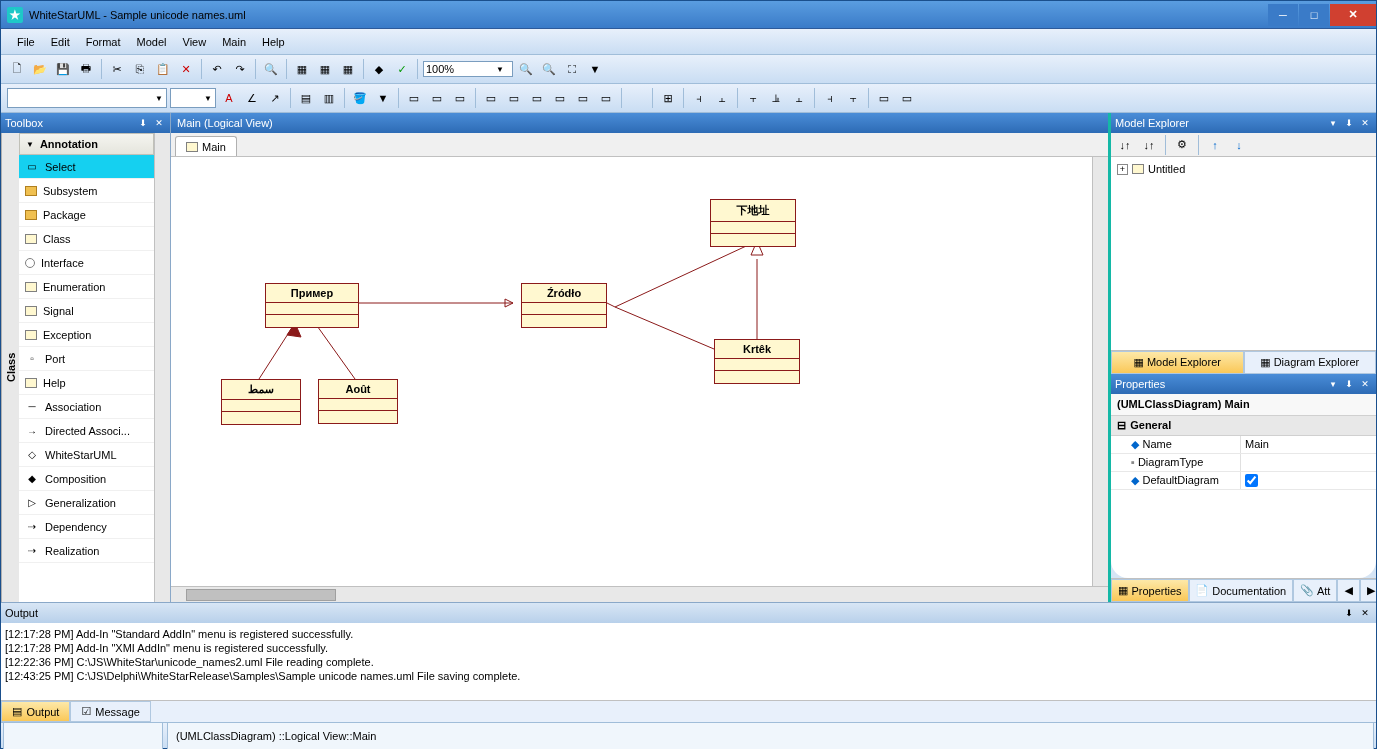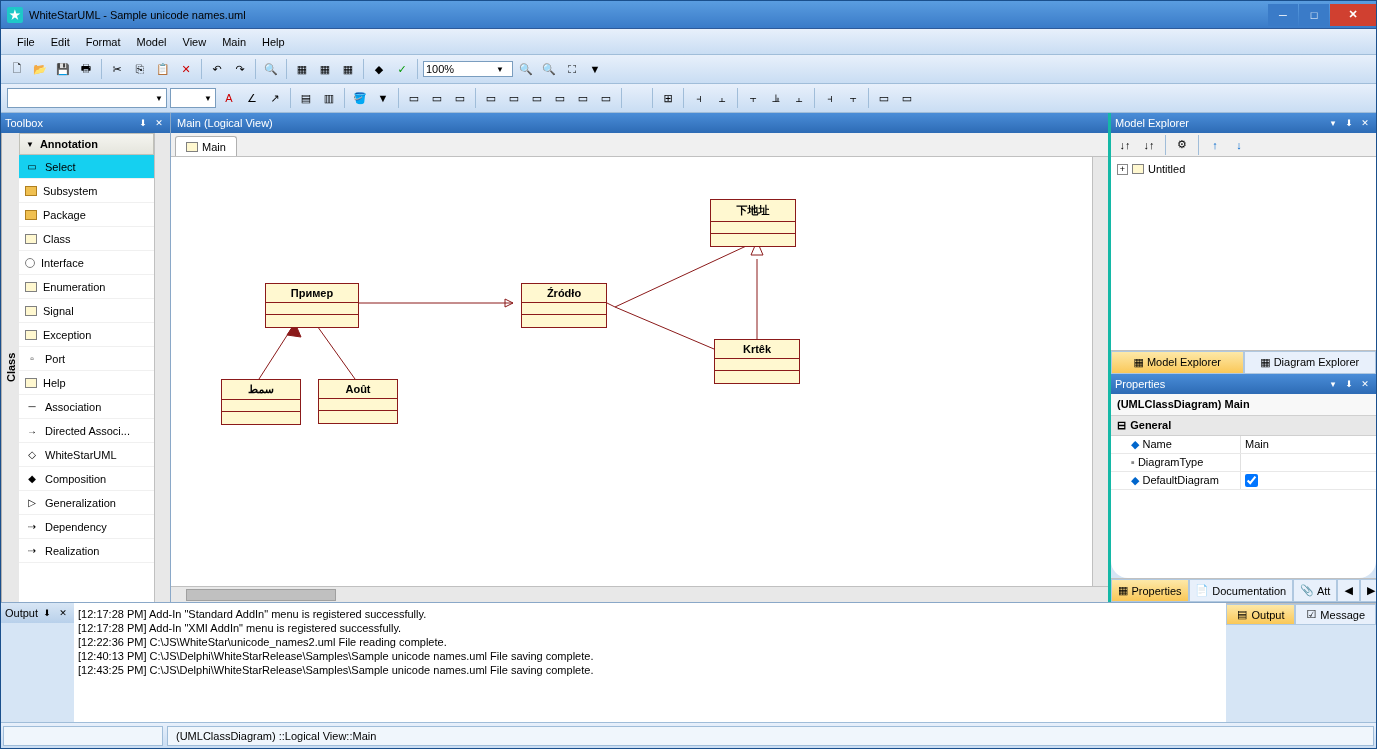--- a/index.html
+++ b/index.html
@@ -60,27 +60,27 @@
 .etab.active{background:linear-gradient(to bottom,#fde8a8,#fac858);}
 .props-body{background:#fff;display:flex;flex-direction:column;border-radius:17px;}
 .props-title{height:22px;background:#f8f8f8;border-bottom:1px solid #d0d0d0;display:flex;align-items:center;padding:0 6px;font-weight:bold;}
 .props-group{height:20px;background:#e8e8e8;border-bottom:1px solid #d0d0d0;display:flex;align-items:center;padding:0 6px;font-weight:bold;gap:4px;}
 .props-row{height:18px;display:flex;border-bottom:1px solid #e8e8e8;}
 .props-row .pk{width:130px;padding:0 4px 0 20px;border-right:1px solid #e0e0e0;display:flex;align-items:center;gap:3px;}
 .props-row .pv{flex:1;padding:0 4px;display:flex;align-items:center;}
 .props-tabs{height:24px;background:#e8f0fb;display:flex;border-top:1px solid #c0c0c0;}
 .ptab{display:flex;align-items:center;padding:0 6px;gap:3px;border:1px solid #b0c8e0;cursor:pointer;font-size:11px;}
 .ptab.active{background:linear-gradient(to bottom,#fde8a8,#fac858);}
-.output-panel{height:120px;display:flex;border-top:1px solid #8aa8c8;}
+.output-panel{height:120px;display:flex;flex-direction:column;border-top:1px solid #8aa8c8;}
 .output-body{flex:1;background:#fff;padding:4px;overflow:auto;font-size:11px;line-height:14px;}
 .output-tabs{height:22px;background:#e8f0fb;display:flex;border-top:1px solid #c0c0c0;}
 .otab{display:flex;align-items:center;padding:0 10px;gap:4px;border:1px solid #b0c8e0;cursor:pointer;}
 .otab.active{background:linear-gradient(to bottom,#fde8a8,#fac858);}
 .statusbar{height:26px;background:linear-gradient(to bottom,#e8f0fb,#c9ddf3);display:flex;align-items:center;border-top:1px solid #a0bdd9;}
-.status-cell{height:20px;border:1px solid #a0bdd9;margin:0 2px;padding:0 8px;display:flex;align-items:center;background:#f0f6fc;text-align:right;}
+.status-cell{height:28px;border:1px solid #a0bdd9;margin:0 2px;padding:0 8px;display:flex;align-items:center;background:#f0f6fc;text-align:right;}
 .ico-folder{background:#f0c050;width:12px;height:10px;border:1px solid #b08020;}
 .ico-box{width:12px;height:10px;border:1px solid #808080;background:#fff8d0;}
 .ico-circ{width:10px;height:10px;border:1px solid #808080;border-radius:50%;background:#fff;}
 </style>
 </head>
 <body>
 
 <div class="window">
   <div class="titlebar">
     <div class="titlebar-icon">★</div>
@@ -412,21 +412,20 @@
     <div class="panel-hdr" style="background:linear-gradient(to bottom,#d8e6f5,#b8d0ea);color:#000">
       <span>Output</span>
         <span class="sp"></span>
       <span class="pbtn" style="color:#000">⬇</span>
       <span class="pbtn" style="color:#000">✕</span>
     </div>
     <div class="output-body" id="outbody">
         <div>[12:17:28 PM]  Add-In "Standard AddIn" menu is registered successfully.</div>
         <div>[12:17:28 PM]  Add-In "XMI AddIn" menu is registered successfully.</div>
         <div>[12:22:36 PM]  C:\JS\WhiteStar\unicode_names2.uml File reading complete.</div>
-        <div>[12:40:13 PM]  C:\JS\Delphi\WhiteStarRelease\Samples\Sample unicode names.uml File saving complete.</div>
         <div>[12:43:25 PM]  C:\JS\Delphi\WhiteStarRelease\Samples\Sample unicode names.uml File saving complete.</div>
       </div>
     <div class="output-tabs">
       <div class="otab active">▤ <span>Output</span></div>
       <div class="otab">☑ <span>Message</span></div>
     </div>
   </div>
 
   <div class="statusbar">
     <div class="status-cell" style="width:160px"></div>

